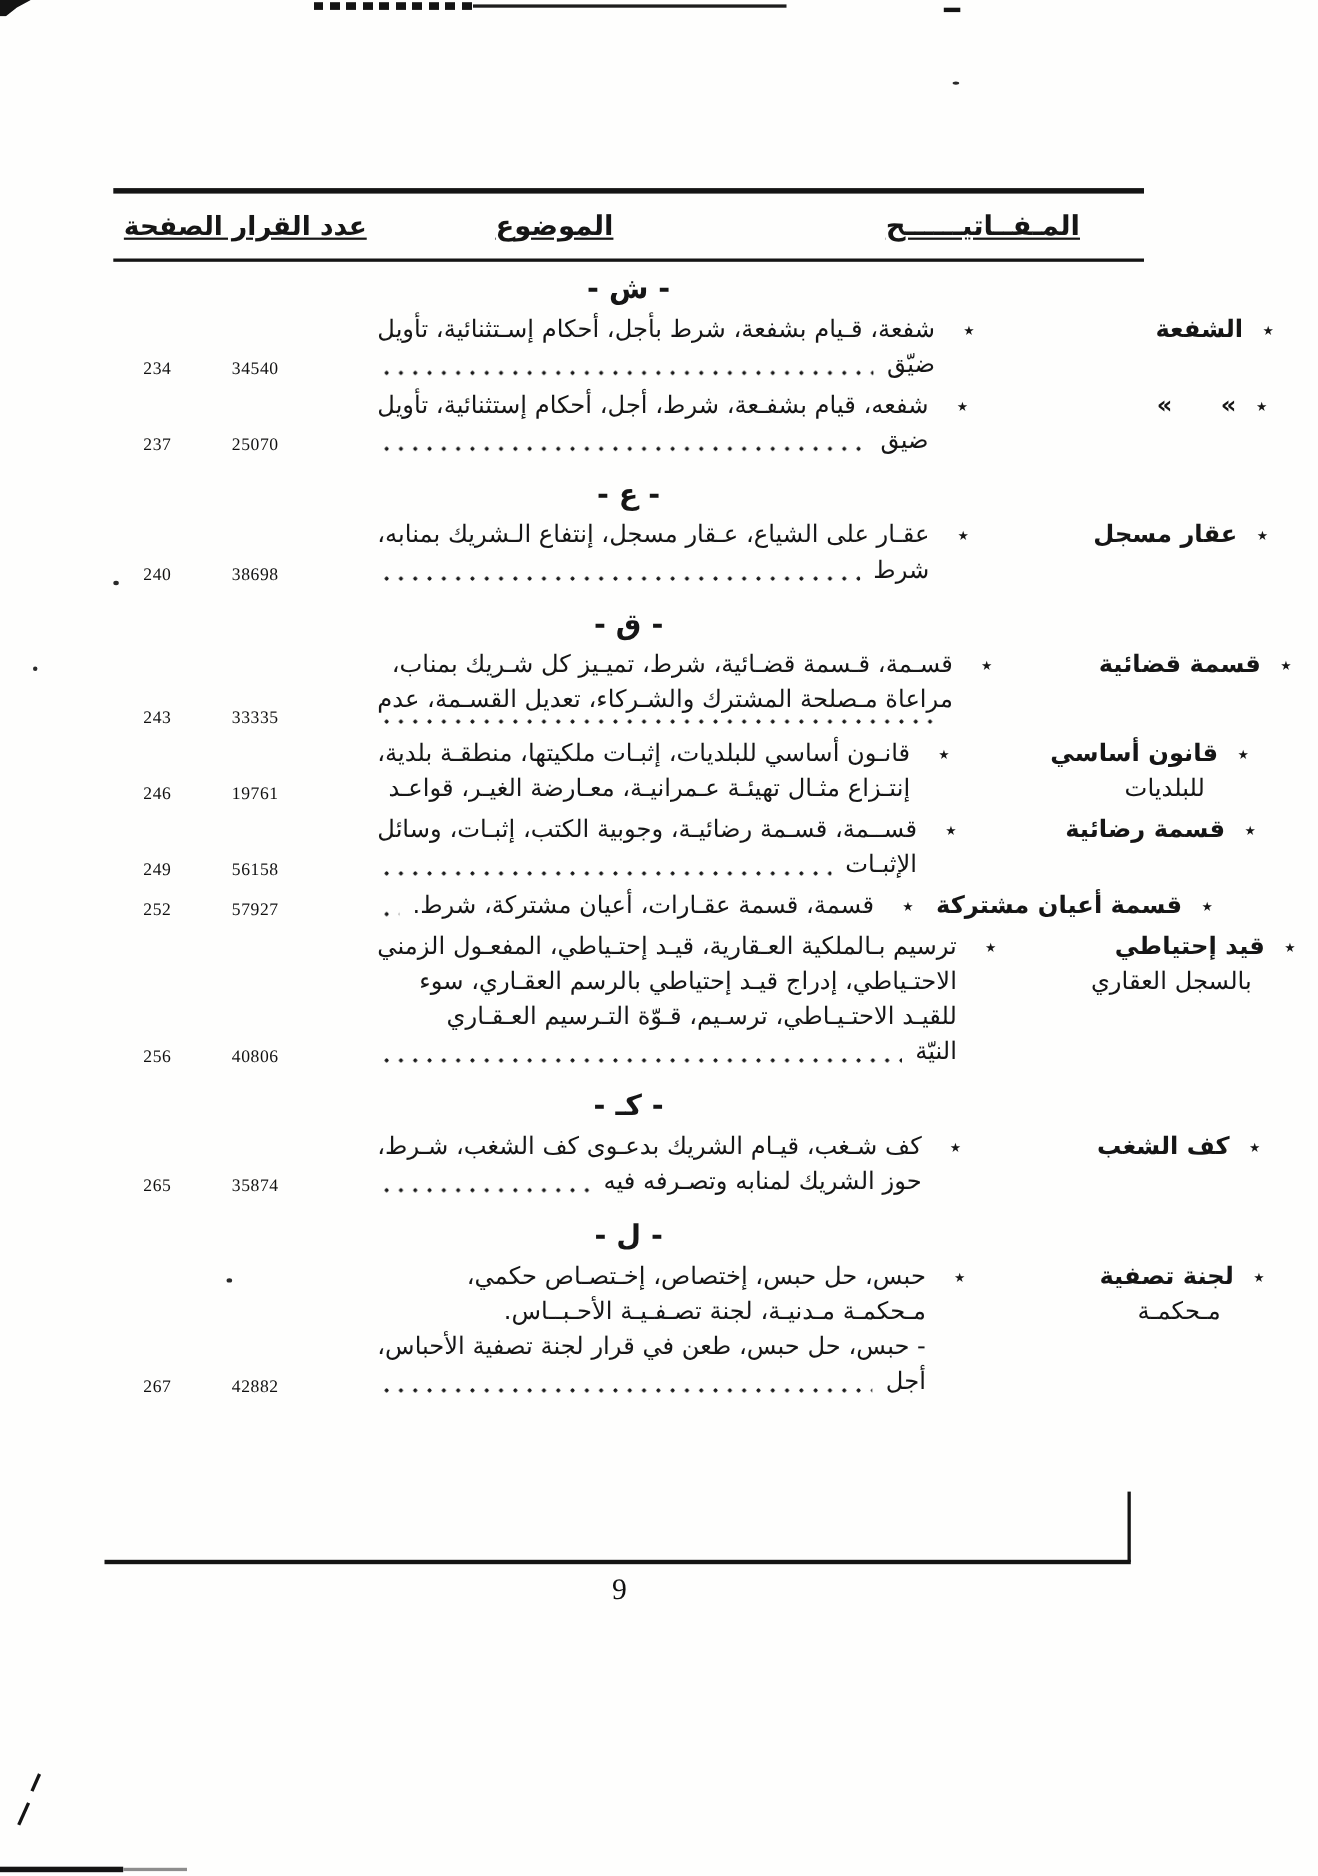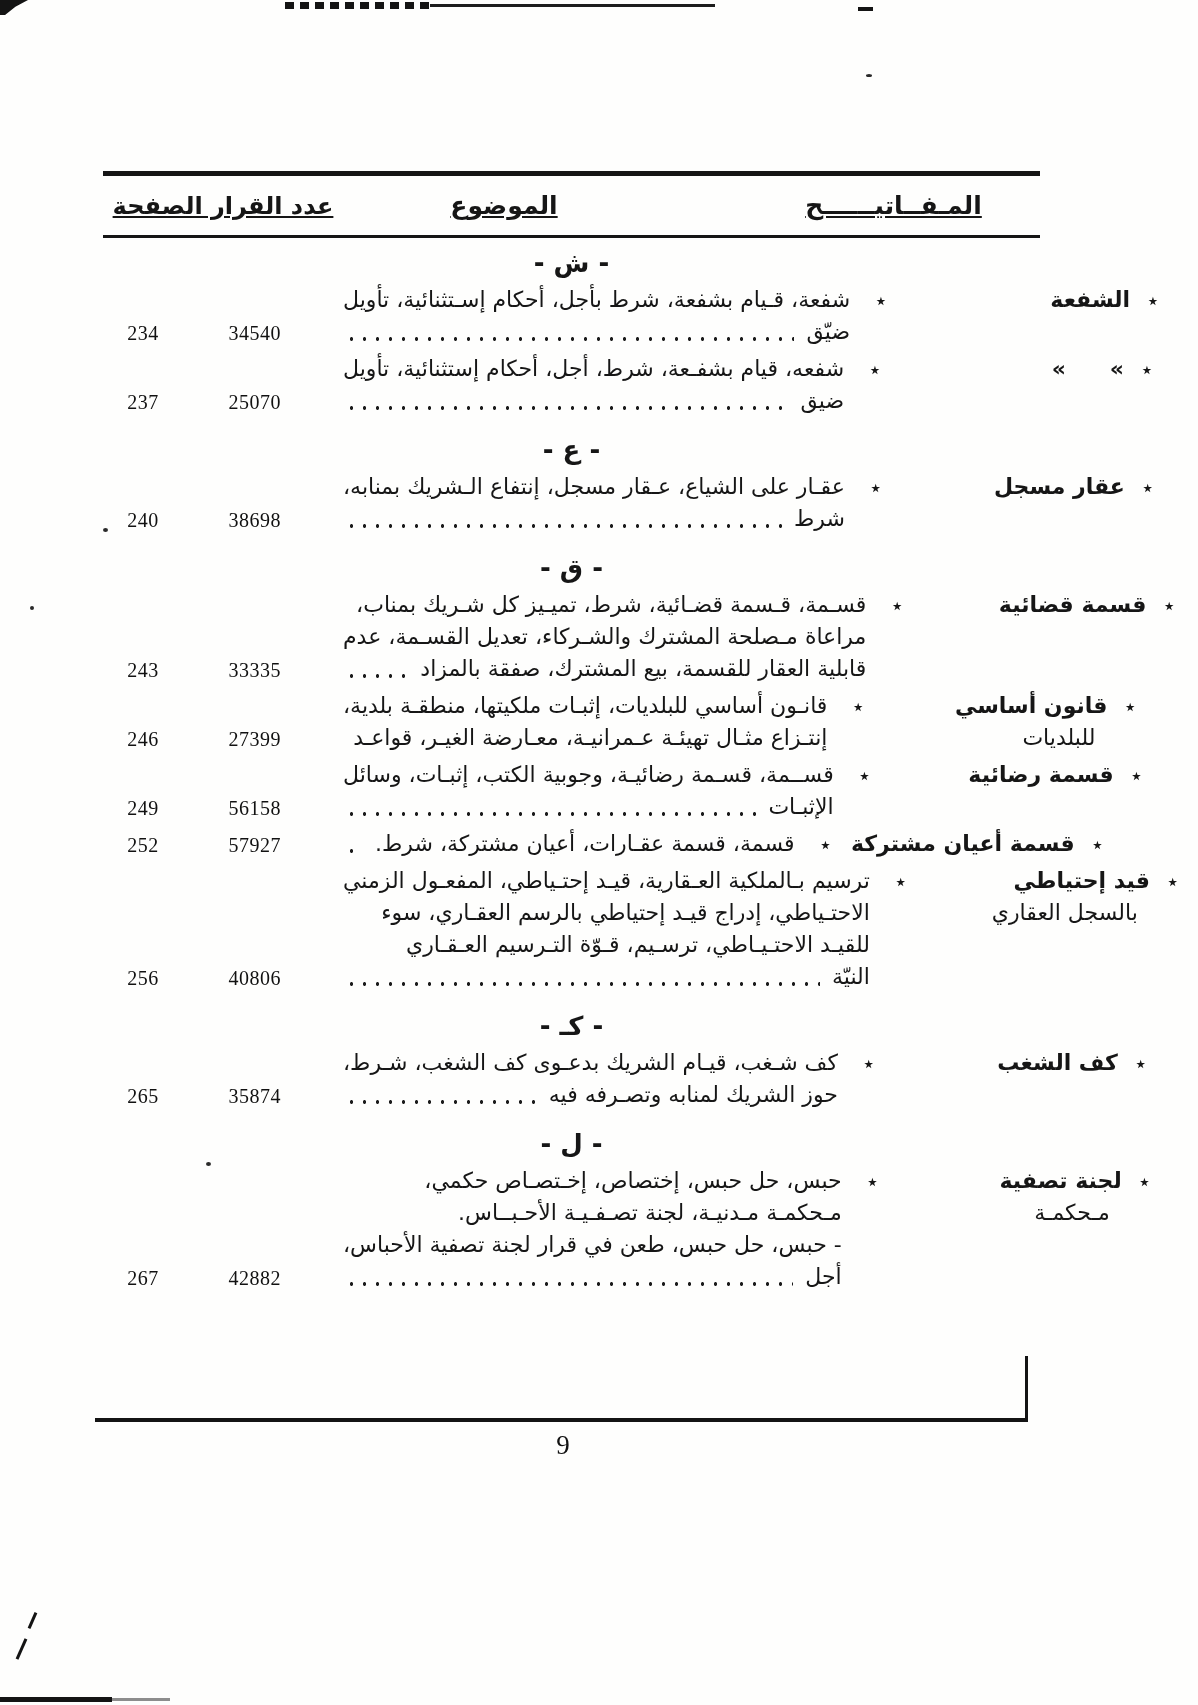--- a/index.html
+++ b/index.html
@@ -37,23 +37,23 @@
   .th-left{width:240px;text-align:center;font-size:24px;}
   .th-mid{flex:1;text-align:center;padding-left:108px;font-size:25px;letter-spacing:1px;}
   .th-right{width:270px;text-align:center;padding-left:26px;font-size:25px;}
   .section{
     text-align:center;font-weight:bold;font-size:26px;line-height:38px;
     margin:14px 0 2px;direction:rtl;
   }
   .section.first{margin-top:6px;}
   .entry{display:flex;align-items:flex-end;margin-bottom:5px;direction:ltr;}
   .nums{width:240px;flex:none;display:flex;align-items:flex-end;padding-bottom:3px;}
-  .num{font-family:"Liberation Serif","DejaVu Serif",serif;font-size:20px;letter-spacing:.5px;color:#111;}
+  .num{font-family:"Liberation Serif","DejaVu Serif",serif;font-size:16px;letter-spacing:.5px;color:#111;}
   .page-num{width:80px;text-align:center;}
-  .dec-num{width:98px;text-align:right;}
+  .dec-num{width:98px;text-align:center;}
   .keys{flex:1;direction:rtl;text-align:right;font-size:22px;}
   .kline{position:relative;padding-right:40px;line-height:32px;white-space:nowrap;}
   .kstar{position:absolute;right:4px;top:0;font-size:19px;}
   .kline.last{display:flex;align-items:baseline;}
   .kline.last .tail{flex:none;white-space:nowrap;}
   .dots{
     flex:1 1 auto;min-width:18px;height:6px;align-self:flex-end;
     margin-bottom:6px;margin-inline-start:12px;margin-inline-end:2px;
     background-image:radial-gradient(circle,#1c1c1c 1.6px,transparent 2px);
     background-size:13px 6px;background-repeat:repeat-x;background-position:left bottom;
@@ -155,33 +155,32 @@
 
   <div class="entry">
     <div class="nums">
       <span class="num page-num">243</span>
       <span class="num dec-num">33335</span>
     </div>
     <div class="keys">
       <div class="kline"><span class="kstar">٭</span><span>قسـمة، قـسمة قضـائية، شرط، تميـيز كل شـريك بمناب،</span></div>
       <div class="kline"><span>مراعاة مـصلحة المشترك والشـركاء، تعديل القسـمة، عدم</span></div>
       <div class="kline last">
-          <span class="tail">قابلية العقار للقسمة، بيع المشترك، صفقة بالمزاد</span>
           <span class="dots"></span>
         </div>
     </div>
     <div class="subject">
       <div class="sline"><span class="sstar">٭</span><span>قسمة قضائية</span></div>
     </div>
   </div>
 
   <div class="entry">
     <div class="nums">
       <span class="num page-num">246</span>
-      <span class="num dec-num">27399</span>
+      <span class="num dec-num">19761</span>
     </div>
     <div class="keys">
       <div class="kline"><span class="kstar">٭</span><span>قانـون أساسي للبلديات، إثبـات ملكيتها، منطقـة بلدية،</span></div>
       <div class="kline"><span>إنتـزاع مثـال تهيئـة عـمرانيـة، معـارضة الغيـر، قواعـد</span></div>
     </div>
     <div class="subject">
       <div class="sline"><span class="sstar">٭</span><span>قانون أساسي</span></div>
       <div class="sline cont">للبلديات</div>
     </div>
   </div>

